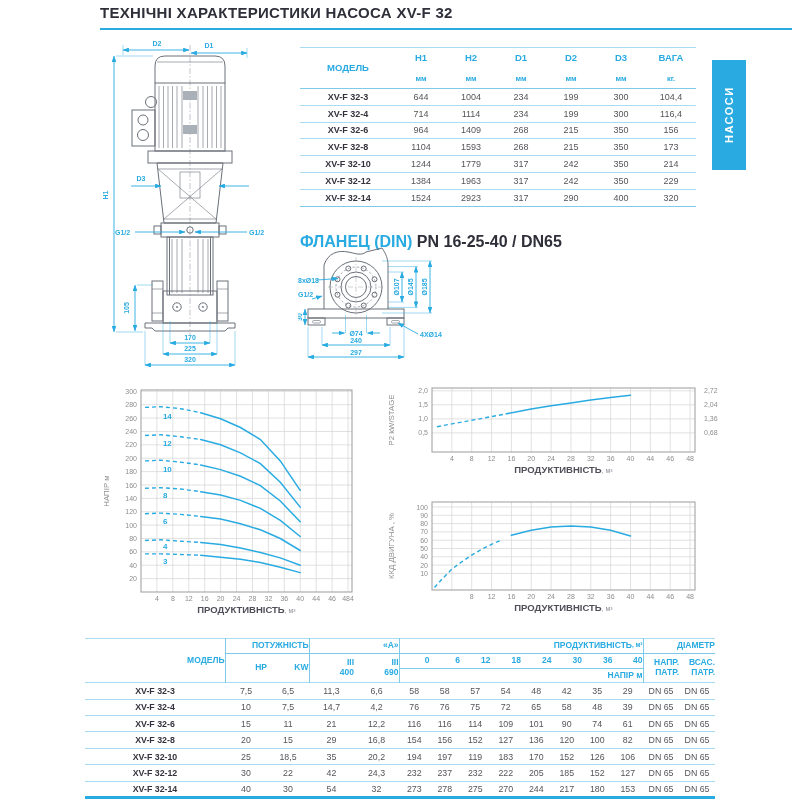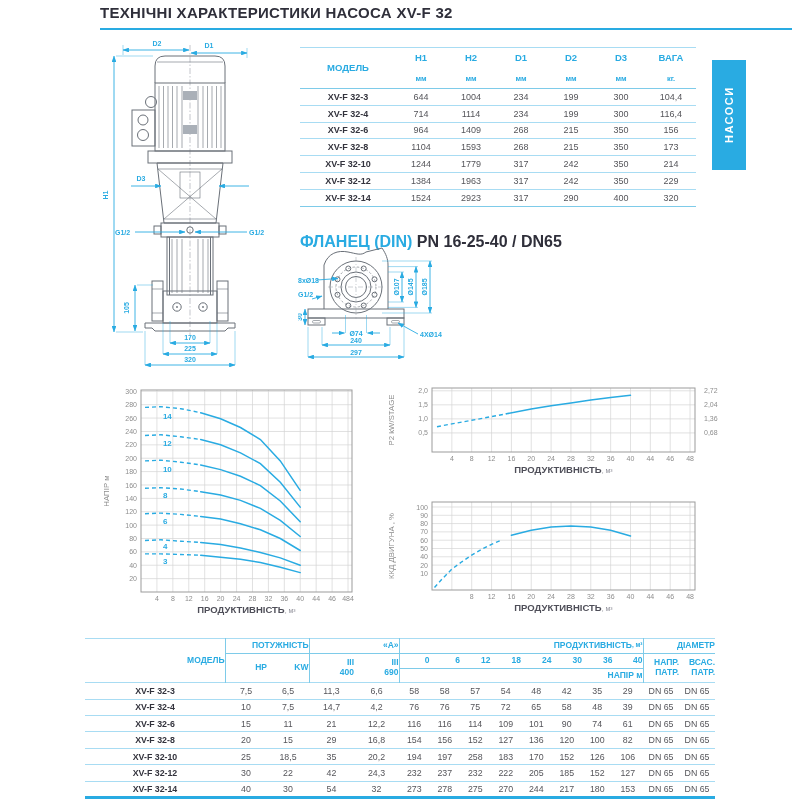--- a/index.html
+++ b/index.html
@@ -639,21 +639,21 @@
           <td>DN 65</td>
         </tr>
         <tr>
           <td class="model">XV-F 32-10</td>
           <td>25</td>
           <td>18,5</td>
           <td>35</td>
           <td>20,2</td>
           <td>194</td>
           <td>197</td>
-          <td>258</td>
+          <td>119</td>
           <td>183</td>
           <td>170</td>
           <td>152</td>
           <td>126</td>
           <td>106</td>
           <td>DN 65</td>
           <td>DN 65</td>
         </tr>
         <tr>
           <td class="model">XV-F 32-12</td>

